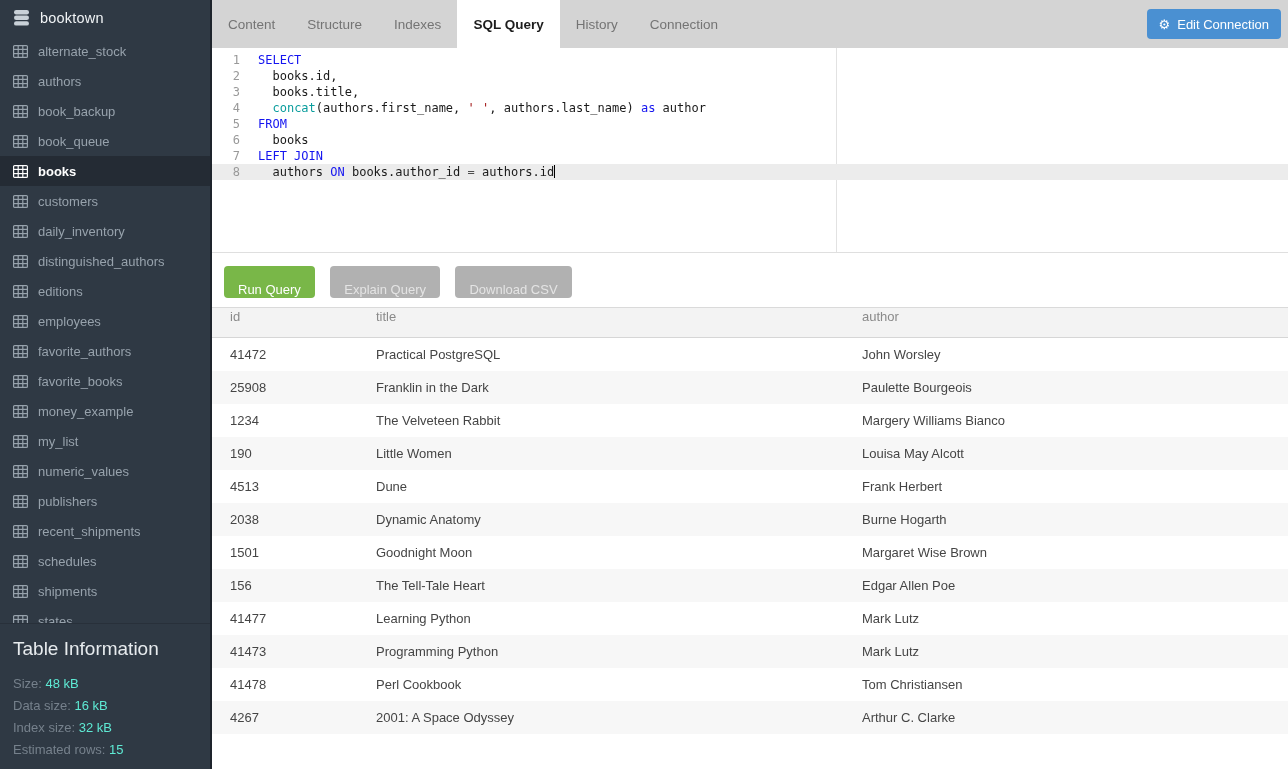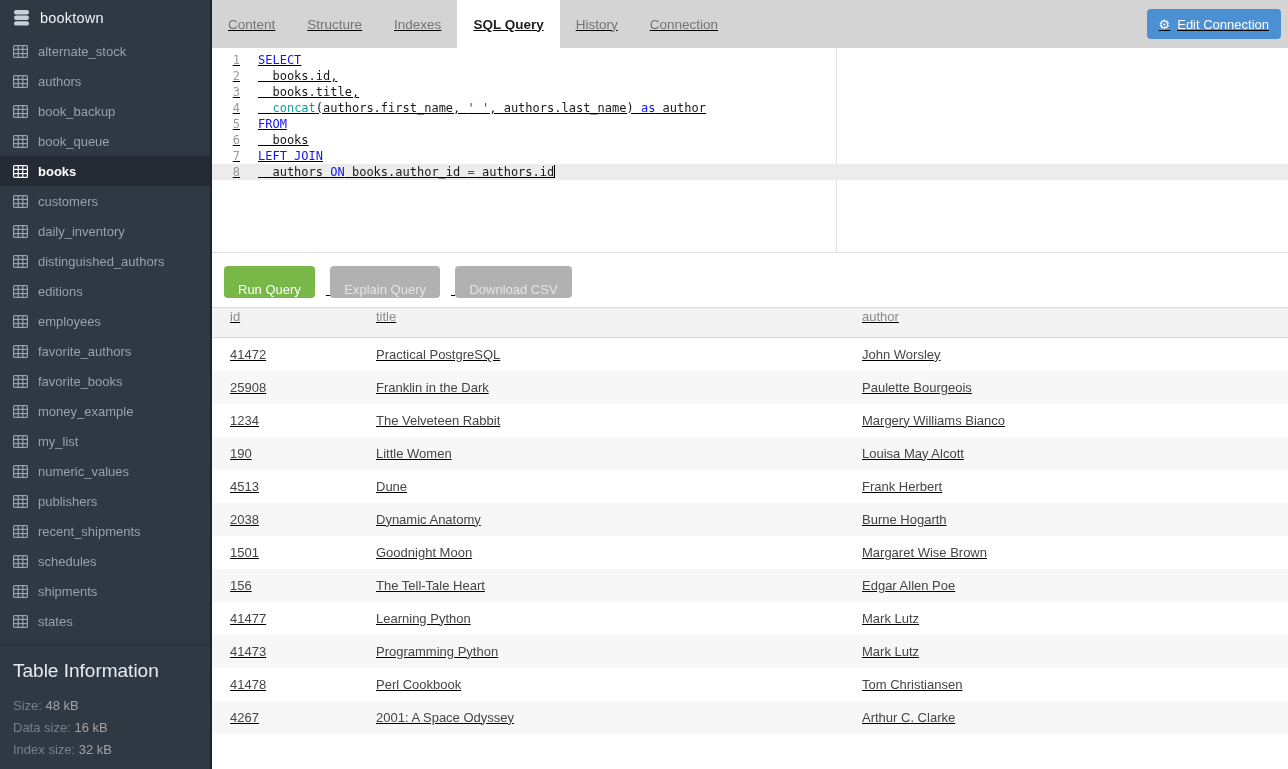--- a/index.html
+++ b/index.html
@@ -23,24 +23,24 @@
   .side-item {
     height:30px; display:flex; align-items:center; padding-left:13px;
     font-size:13px; color:#97a2ac; cursor:default; white-space:nowrap;
   }
   .side-item .tbl-icn { margin-right:10px; display:flex; flex-shrink:0; }
   .side-item.selected { background:#242b34; color:#ffffff; font-weight:bold; }
   .table-info { border-top:1px solid #28303a; padding:10px 13px 8px; flex-shrink:0; }
   .ti-heading { color:#e7ebee; font-size:19px; margin:4px 0 13px; font-weight:400; }
   .ti-row { font-size:13px; line-height:22px; white-space:nowrap; }
   .ti-label { color:#76818c; }
-  .ti-value { color:#a3a3a3; }
+  .ti-value { color:#5eead4; }
 
   
-  .main { flex:1; min-width:0; display:flex; flex-direction:column; background:#fff;text-decoration:underline; }
+  .main { flex:1; min-width:0; display:flex; flex-direction:column; background:#fff; }
 
   
   .tabbar { height:48px; background:#d4d4d4; display:flex; align-items:stretch; flex-shrink:0; }
   .tab { padding:0 16px; display:flex; align-items:center; font-size:13.5px; color:#747474; cursor:default; }
   .tab.active { background:#ffffff; color:#1d1d1d; font-weight:bold; }
   .tab-spacer { flex:1; }
   .edit-conn {
     margin:9px 7px 9px 0; align-self:center; height:30px;
     background:#4a90d2; color:#fff; border:none; border-radius:4px;
     font-size:13px; font-family:inherit; padding:0 12px;
@@ -382,20 +382,21 @@
           </span>
           <span>states</span>
         </div>
       </nav>
     <div class="table-info">
       <div class="ti-heading">Table Information</div>
       <div id="ti-stats">
           <div class="ti-row"><span class="ti-label">Size:</span> <span class="ti-value">48 kB</span></div>
           <div class="ti-row"><span class="ti-label">Data size:</span> <span class="ti-value">16 kB</span></div>
           <div class="ti-row"><span class="ti-label">Index size:</span> <span class="ti-value">32 kB</span></div>
+          <div class="ti-row"><span class="ti-label">Estimated rows:</span> <span class="ti-value">15</span></div>
         </div>
     </div>
   </aside>
 
   <div class="main">
 
     <div class="tabbar">
       <div id="tabs" style="display:flex;">
           <div class="tab">Content</div>
           <div class="tab">Structure</div>

